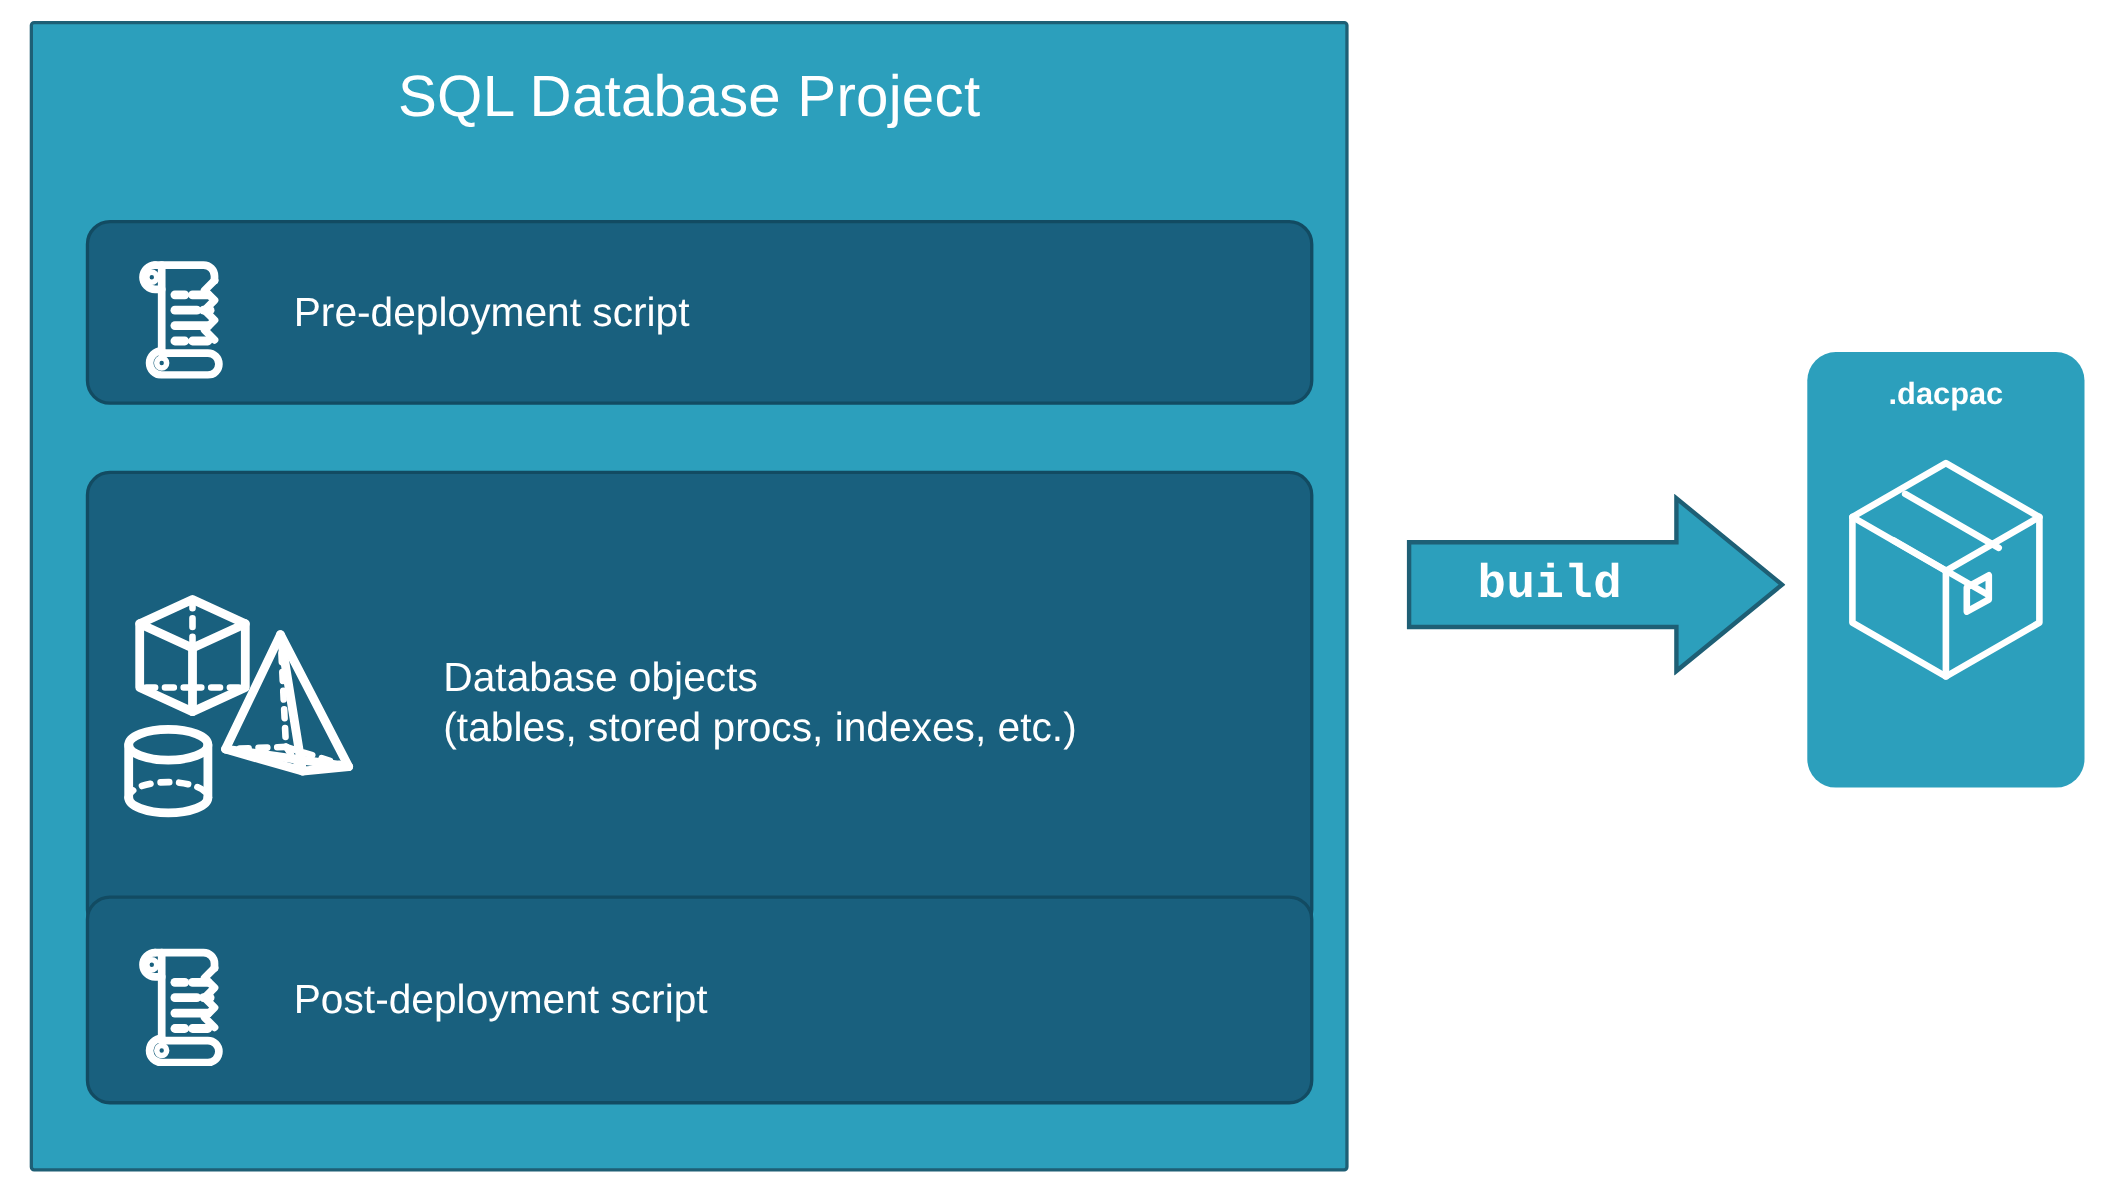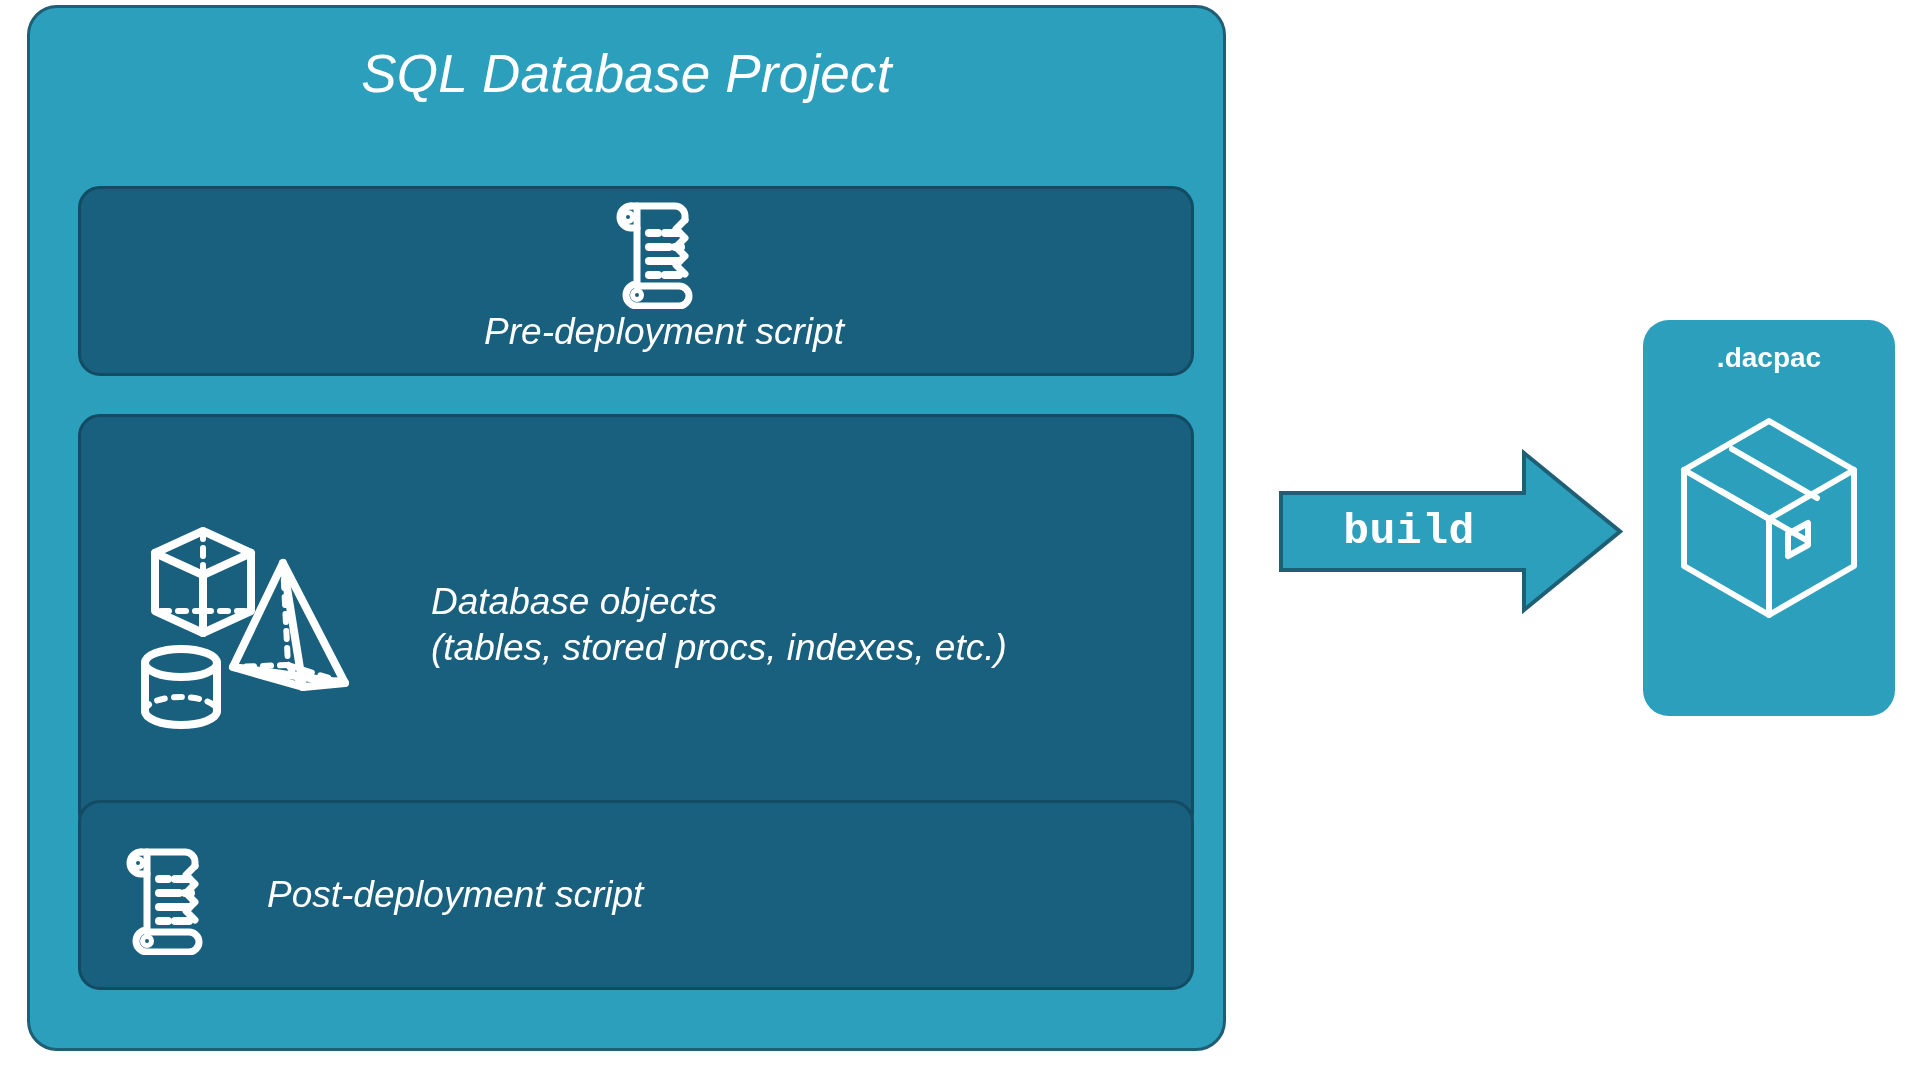--- a/index.html
+++ b/index.html
@@ -8,27 +8,26 @@
     background:#ffffff;
     font-family:"Liberation Sans", sans-serif;
     overflow:hidden;
     position:relative;
   }
   .stage{position:absolute;inset:0;}
 
   
   #project-container{
     position:absolute;
-    left:27px; top:5px;
+    left:27px; top:19px;
     width:1199px; height:1046px;
     background:#2C9FBC;
     border:3px solid #1E5F75;
-    border-radius:30px;
+    border-radius:4px;
     box-sizing:border-box;
-    font-style:italic;
   }
   #project-title{
     position:absolute;
     left:0; top:38px;
     width:100%;
     text-align:center;
     color:#ffffff;
     font-size:53px;
     letter-spacing:.2px;
     line-height:1.05;
@@ -41,22 +40,22 @@
     position:absolute;
     left:48px;
     width:1116px;
     background:#19607E;
     border:3px solid #124B62;
     border-radius:22px;
     box-sizing:border-box;
     display:flex;
     align-items:center;
   }
-  #card-pre{  top:178px; height:190px;flex-direction:column; }
-  #card-objects{ top:406px; height:421px;padding-left:28px; }
+  #card-pre{  top:178px; height:168px; }
+  #card-objects{ top:406px; height:421px; }
   #card-post{ top:792px; height:190px;align-items:center; }
 
   .card-icon{
     flex:0 0 auto;
     margin-left:26px;
     display:flex;
     align-items:center;
     justify-content:center;
   }
   #card-objects .card-icon{ margin-left:16px; }

